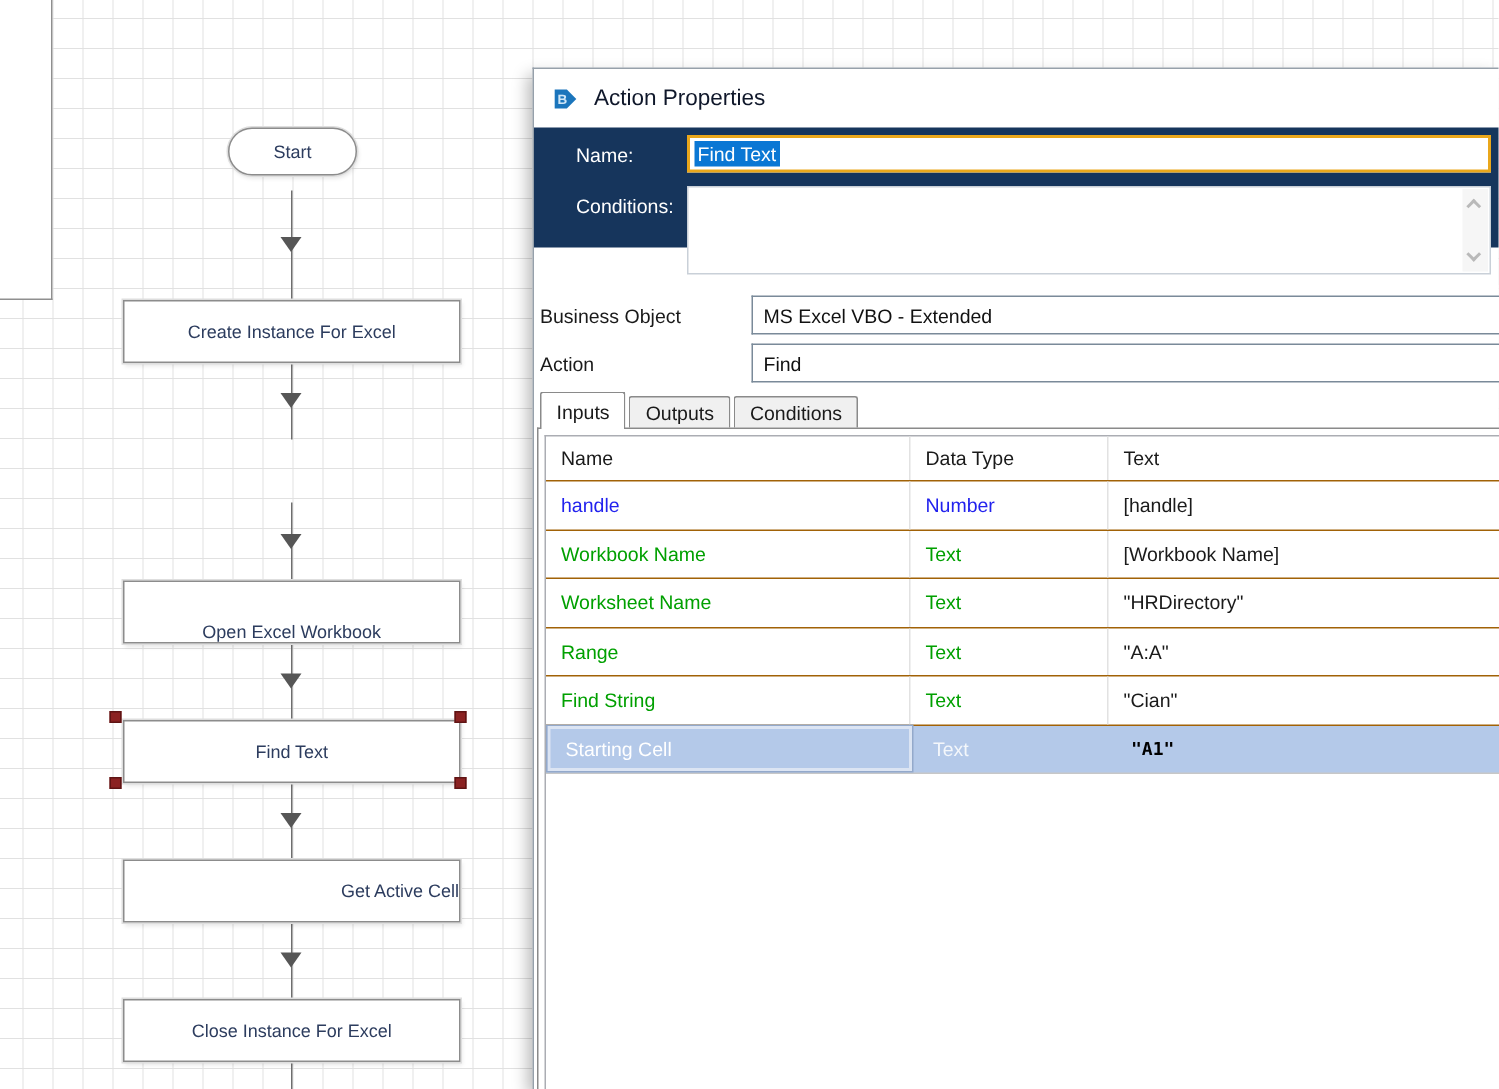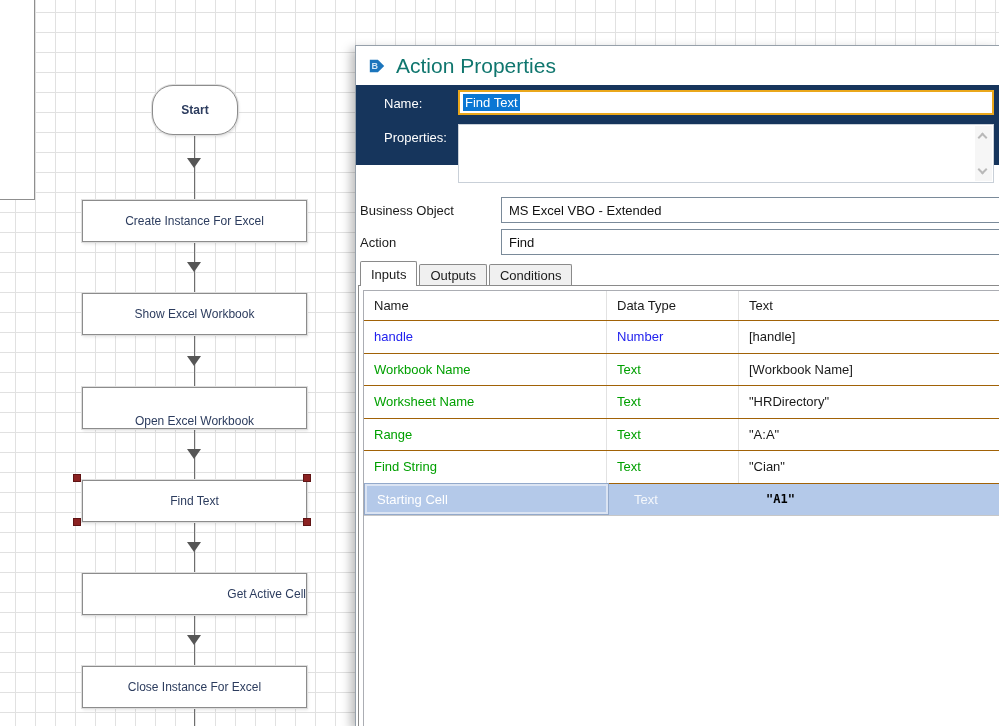--- a/index.html
+++ b/index.html
@@ -14,37 +14,37 @@
       linear-gradient(to bottom, #e1e1e1 1px, transparent 1px);
     background-size:20px 20px; background-position:15px 12px; }
   .page-corner { position:absolute; left:0; top:0; width:35px; height:200px;
     background:#fff; border-right:1px solid #8f8f8f; border-bottom:1px solid #8f8f8f; }
 
   .node { position:absolute; background:#fff; border:1px solid #8c8c8c;
     box-shadow:0 0 0 1px #dedede, 1px 2px 3px rgba(0,0,0,.10);
     display:flex; align-items:center; justify-content:center;
     font-size:12px; color:#2c3c5e; text-align:center; }
   .node.stage { left:82px; width:225px; height:42px; }
-  .node.start { left:152px; top:85px; width:86px; height:50px; border-radius:21px;font-weight:bold; }
+  .node.start { left:152px; top:85px; width:86px; height:32px; border-radius:21px; }
 
   .connector { position:absolute; left:194px; width:1px; background:#6e6e6e; }
   .arrowhead { position:absolute; left:187px; width:0; height:0;
     border-left:7px solid transparent; border-right:7px solid transparent;
     border-top:10px solid #565656; }
   .handle { position:absolute; width:8px; height:8px; background:var(--handle-red,#8b2222);
     border:1px solid #5f1414; }
 
   
   .dialog { position:absolute; left:355px; top:45px; width:644px; height:681px;
     background:#fff; border:1px solid #96a0aa; border-right:none; border-bottom:none;
     box-shadow:-4px 4px 10px rgba(0,0,0,.28); }
   .titlebar { position:absolute; left:0; top:0; width:100%; height:39px; background:#fff;
     display:flex; align-items:center; padding-left:12px; }
   .titlebar .app-icon { width:18px; height:18px; margin-right:10px; }
-  .titlebar .title { font-size:21px; color:#0f766e; }
+  .titlebar .title { font-size:15px; color:#0f172a; }
 
   .navy { position:absolute; left:0; top:39px; width:100%; height:80px;
     background:var(--navy,#16355c); }
   .navy .flabel { position:absolute; left:28px; color:#fff; font-size:13px; }
   .name-input { position:absolute; left:102px; top:5px; width:536px; height:25px;
     background:#fff; border:2px solid var(--gold,#eaa71b); display:flex; align-items:center;
     padding-left:3px; font-size:13px; }
   .name-input .selected { background:var(--selection,#0a77d4); color:#fff; padding:1px 2px; }
   .desc-box { position:absolute; left:102px; top:39px; width:536px; height:59px;
     background:#fff; border:1px solid #c9d0d8; }
@@ -76,21 +76,21 @@
   .trow { display:flex; height:32.5px; border-bottom:1px solid #a16207; }
   .trow.head { height:30px; color:#1a1a1a; }
   .cell { display:flex; align-items:center; padding-left:10px; }
   .c-name { width:243px; border-right:1px solid #e2e2e2; }
   .c-type { width:132px; border-right:1px solid #e2e2e2; }
   .c-value { flex:1; color:#1a1a1a; }
   .green { color:var(--param-green,#00a000); }
   .blue  { color:var(--param-blue,#2222ee); }
   .trow.sel { background:var(--row-highlight,#b4c9e9); border-bottom:1px solid #c7c7c7; }
   .trow.sel .c-name { color:#fff; border:2px solid #dbe4f3; outline:1px solid #93a9cb;
-    margin:1px 16px 1px 1px; height:30px; align-self:center; }
+    margin:1px 4px 1px 1px; height:30px; align-self:center; }
   .trow.sel .c-type { color:#f4f7fb; border-right:none; }
   .trow.sel .c-value { font-family:"DejaVu Sans Mono", monospace; font-weight:bold;
     font-size:12px; color:#000; }
 </style>
 </head>
 <body>
 
 <div class="canvas">
   <div class="page-corner"></div>
 
@@ -107,23 +107,20 @@
   <div class="connector" style="top:615px; height:51px;"></div>
   <div class="arrowhead" style="top:635px;"></div>
   <div class="connector" style="top:708px; height:18px;"></div>
 
   <div class="node start">
     <span>Start</span>
   </div>
   <div class="node stage" style="top:200px;">
     <span>Create Instance For Excel</span>
   </div>
-  <div class="node stage" style="top:293px;">
-    <span>Show Excel Workbook</span>
-  </div>
   <div class="node stage" style="top:387px;align-items:flex-end;">
     <span>Open Excel Workbook</span>
   </div>
   <div class="node stage" style="top:480px;">
     <span>Find Text</span>
   </div>
   <div class="node stage" style="top:573px;justify-content:flex-end;">
     <span>Get Active Cell</span>
   </div>
   <div class="node stage" style="top:666px;">
@@ -144,21 +141,21 @@
       <text x="4" y="13.5" font-size="10" font-weight="bold" fill="#cfe6f7" font-family="Liberation Sans, sans-serif">B</text>
     </svg>
     <span class="title">Action Properties</span>
   </div>
 
   <div class="navy">
     <span class="flabel" style="top:11px;">Name:</span>
     <div class="name-input">
       <span class="selected">Find Text</span>
     </div>
-    <span class="flabel" style="top:45px;">Properties:</span>
+    <span class="flabel" style="top:45px;">Conditions:</span>
     <div class="desc-box">
       <span></span>
       <div class="desc-scroll">
         <span class="chev up"></span>
         <span class="chev down"></span>
       </div>
     </div>
   </div>
 
   <div class="dlg-body">

